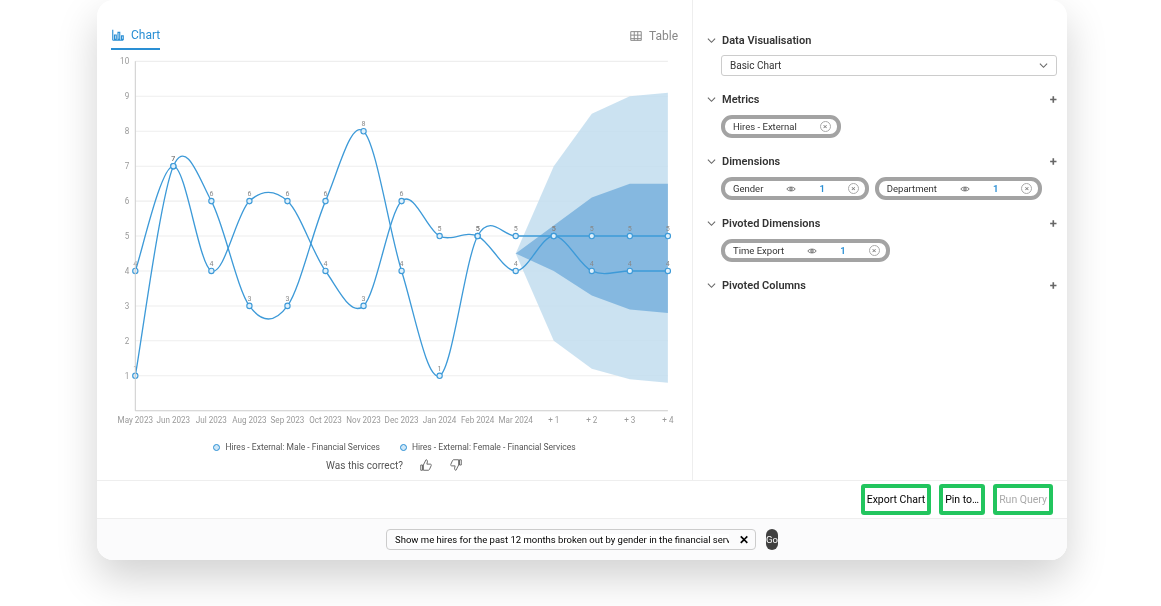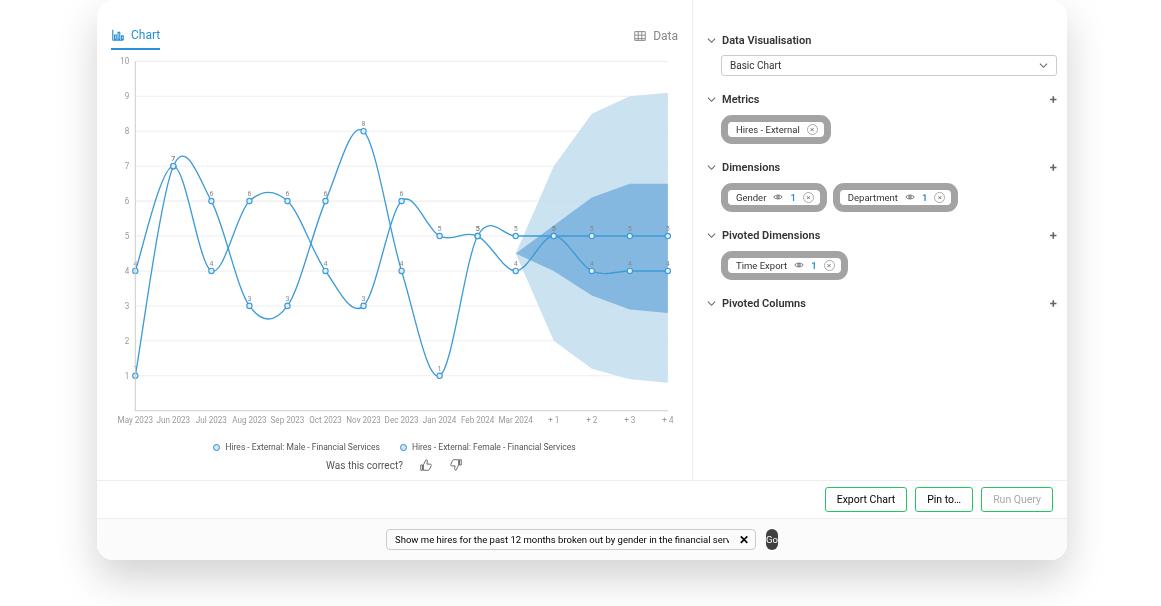--- a/index.html
+++ b/index.html
@@ -18,26 +18,26 @@
   .legend-dot { width: 7px; height: 7px; border-radius: 50%; border: 1.2px solid #2a8fd4; background: #cfe7f7; }
   .feedback { display: flex; align-items: center; gap: 16px; justify-content: center; font-size: 10px; color: #555; margin-bottom: 8px; }
   .thumb { width: 14px; height: 14px; stroke: #666; fill: none; cursor: pointer; }
   .side-col { width: 375px; border-left: 1px solid #eee; padding: 28px 10px 0 14px; font-size: 11px; color: #333; display: flex; flex-direction: column; gap: 6px; }
   .section-head { display: flex; align-items: center; gap: 6px; font-weight: 600; margin-top: 6px; }
   .section-head .spacer { flex: 1; }
   .section-head .plus { font-size: 13px; color: #666; cursor: pointer; }
   .chev { width: 9px; height: 9px; stroke: #666; fill: none; }
   .dropdown { border: 1px solid #ccc; border-radius: 3px; padding: 4px 8px; display: flex; align-items: center; justify-content: space-between; font-size: 10px; margin: 2px 0 4px 14px; cursor: pointer; }
   .chip-row { display: flex; gap: 6px; margin: 2px 0 4px 14px; flex-wrap: wrap; }
-  .chip { border: 7px solid #a3a3a3; border-radius: 11px; padding: 2px 6px 2px 8px; font-size: 9.5px; display: flex; align-items: flex-start; gap: 7px; }
+  .chip { border: 4px solid #a3a3a3; border-radius: 11px; padding: 2px 6px 2px 8px; font-size: 9.5px; display: flex; align-items: flex-end; gap: 23px; }
   .chip .x { width: 11px; height: 11px; border: 1px solid #aaa; border-radius: 50%; display: flex; align-items: center; justify-content: center; font-size: 8px; line-height: 1; color: #777; cursor: pointer; }
   .chip .eye { width: 10px; height: 10px; }
   .chip .cnt { color: #2a8fd4; font-weight: 600; }
   .bottom-bar { height: 38px; border-top: 1px solid #eee; display: flex; align-items: center; justify-content: flex-end; gap: 8px; padding: 0 14px; }
-  .btn { border: 1px solid #22c55e; background: #fff; border-radius: 3px; font-size: 10.5px; padding: 5px 11px; cursor: pointer; }
+  .btn { border: 4px solid #22c55e; background: #fff; border-radius: 3px; font-size: 10.5px; padding: 5px 2px; cursor: pointer; }
   .btn.disabled { color: #aaa; cursor: default; }
   .query-bar { height: 42px; border-top: 1px solid #eee; display: flex; align-items: center; justify-content: center; gap: 10px; padding: 0 14px; background:#fbfbfc; }
   .query-input { width: 370px; border: 1px solid #ccc; border-radius: 4px; padding: 4px 26px 4px 8px; font-size: 9.5px; position: relative; display:flex; align-items:center; }
   .query-input input { border:none; outline:none; width:100%; font-size:9.5px; }
   .query-input .clear { position:absolute; right:6px; font-size:12px; font-weight:700; cursor:pointer; }
   .go-btn { background: #404040; color: #fff; border-radius: 11px; font-size: 9.5px; padding: 5px 0; cursor: pointer; }
   
   .axis-lbl { font-size: 8px; fill: #999; }
   .grid-line { stroke: #eee; stroke-width: 1; }
   .series { fill: none; stroke: #3d9ad8; stroke-width: 1.3; }
@@ -57,21 +57,21 @@
         <div class="tab active">
           <svg class="icon" viewBox="0 0 16 16">
               <path d="M2 14V2M2 14h12M4 13V8h2v5zm4 0V5h2v8zm4 0V9h2v4z" fill="none" stroke="currentColor" stroke-width="1.3"></path>
             </svg>
           <span>Chart</span>
         </div>
         <div class="tab">
           <svg class="icon" viewBox="0 0 16 16">
               <path d="M2 3h12v10H2zM2 7h12M2 11h12M6 3v10M10 3v10" fill="none" stroke="currentColor" stroke-width="1.1"></path>
             </svg>
-          <span>Data</span>
+          <span>Table</span>
         </div>
       </div>
 
       <div class="chart-area">
         <svg id="chart-svg" viewBox="0 0 560 370" preserveAspectRatio="none">
             <line class="grid-line" x1="24" x2="550" y1="308.6" y2="308.6"></line>
             <text class="axis-lbl" x="18" y="311.6" text-anchor="end">1</text>
             <line class="grid-line" x1="24" x2="550" y1="275.2" y2="275.2"></line>
             <text class="axis-lbl" x="18" y="278.2" text-anchor="end">2</text>
             <line class="grid-line" x1="24" x2="550" y1="241.79999999999998" y2="241.79999999999998"></line>

